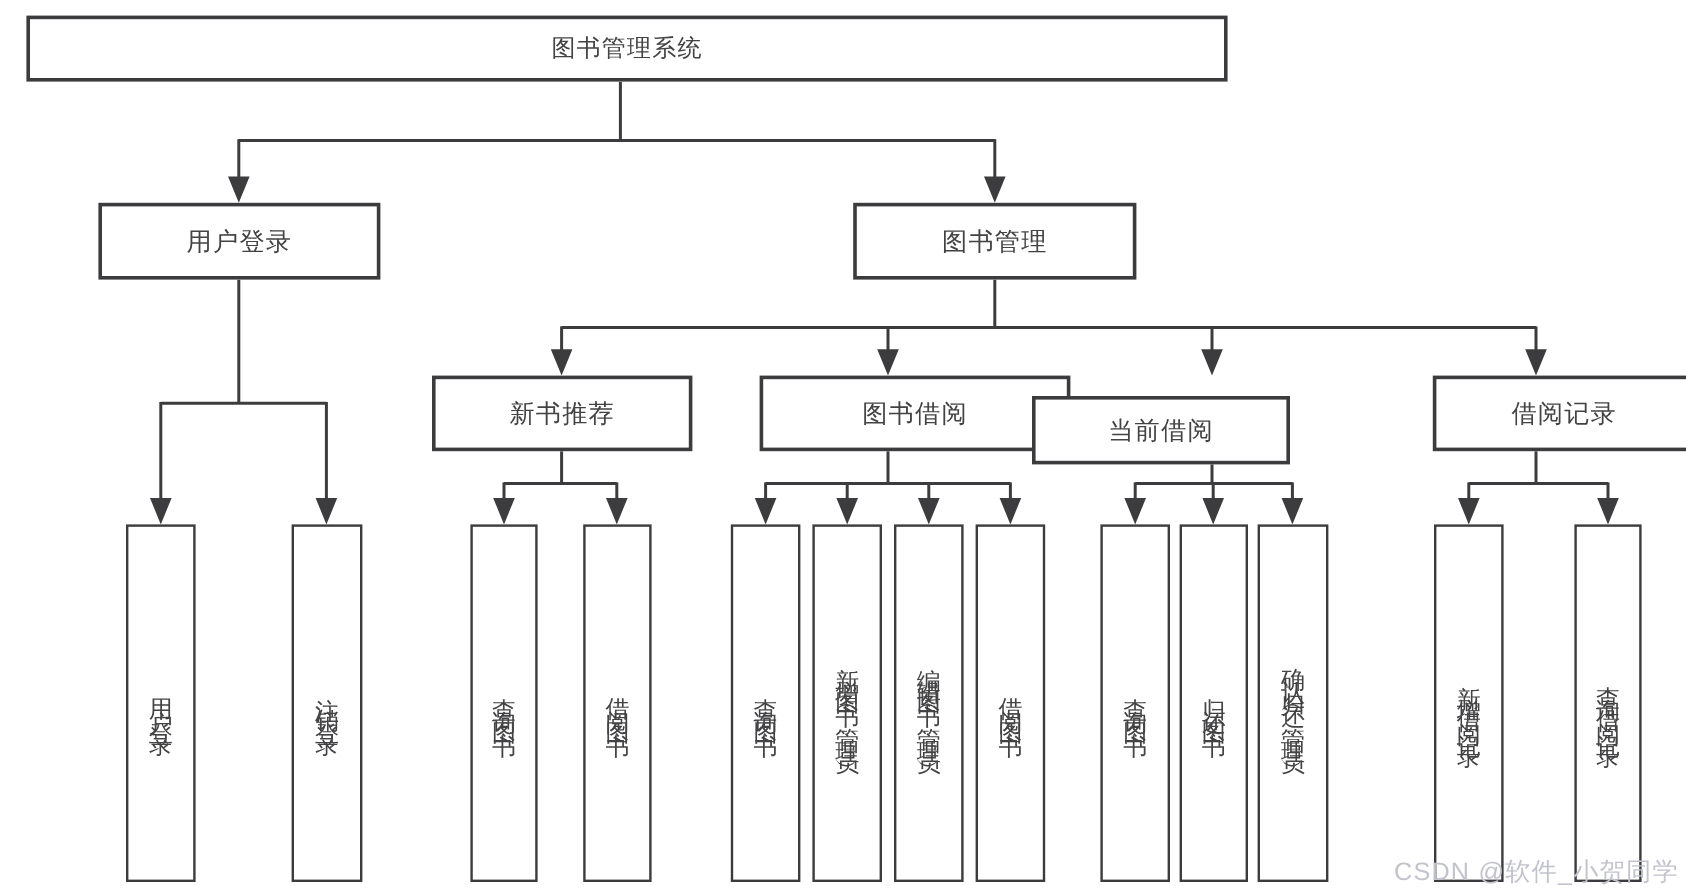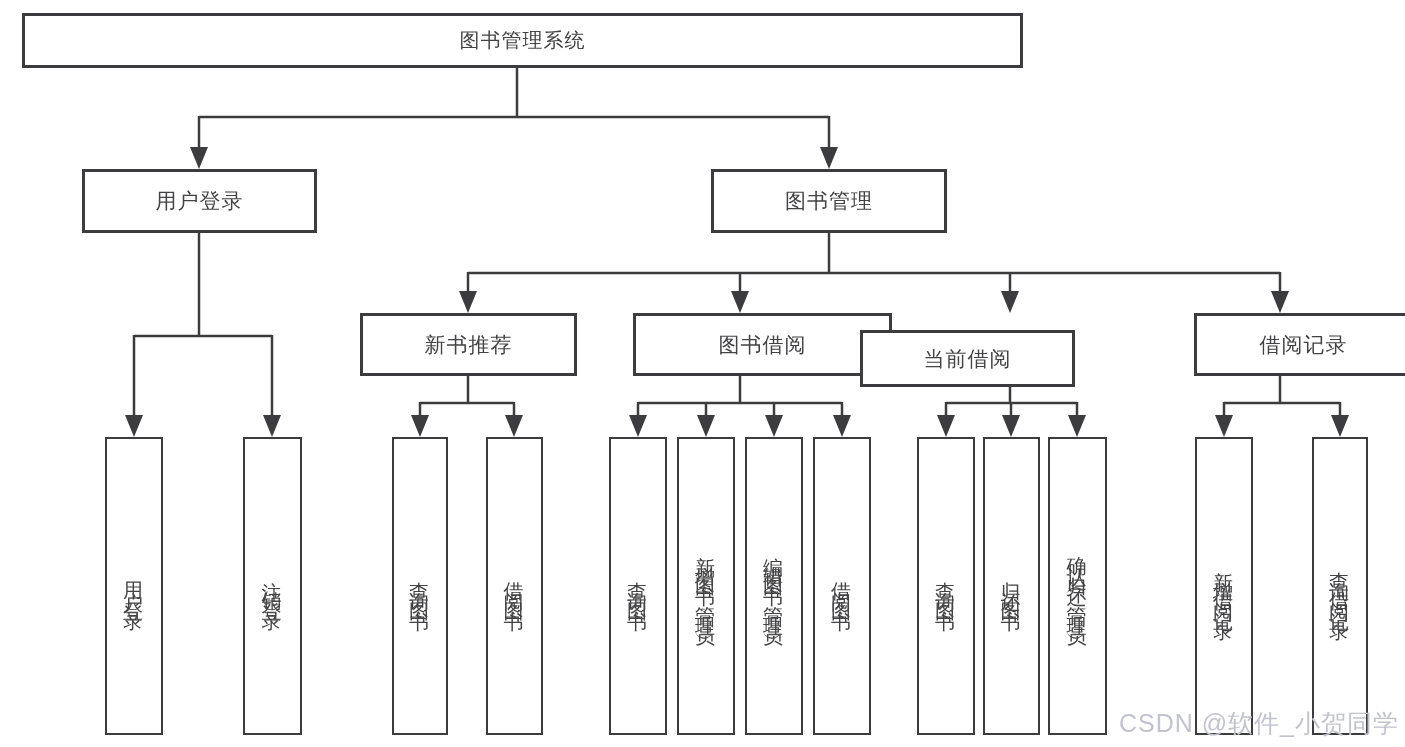--- a/index.html
+++ b/index.html
@@ -46,21 +46,21 @@
     font-size: 20px;
     letter-spacing: 10px;
     color: #434345;
     z-index: 2;
     overflow: hidden;
   }
   .watermark {
     position: absolute;
     right: 6px;
     bottom: 7px;
-    font-size: 25px;
+    font-size: 21px;
     color: #c2c3cd;
     letter-spacing: 1px;
     z-index: 5;
     white-space: nowrap;
   }
   .wires line { stroke: #3c3c3e; stroke-width: 2.5; }
   .wires polygon { fill: #3c3c3e; stroke: none; }
 </style>
 </head>
 <body>

